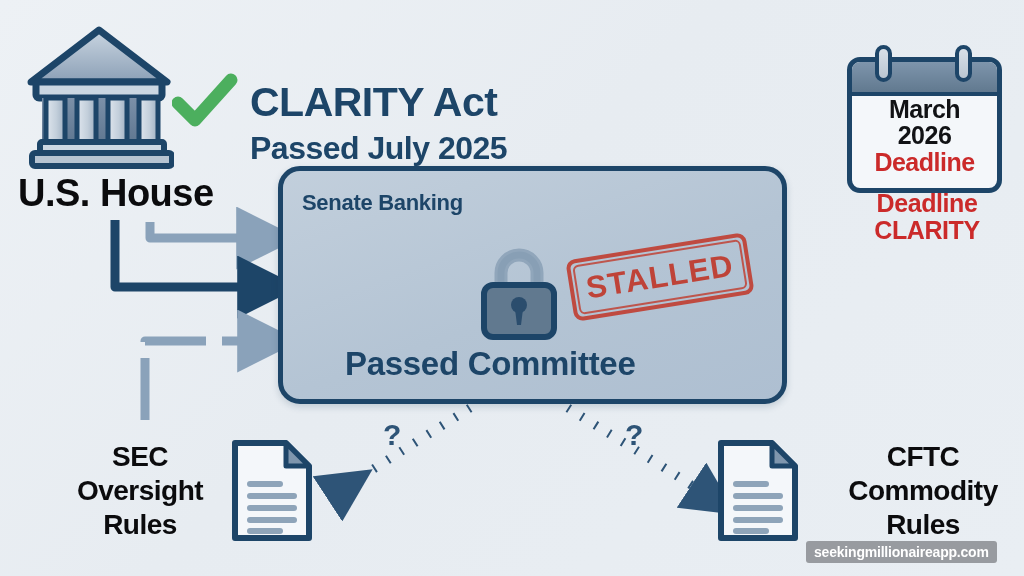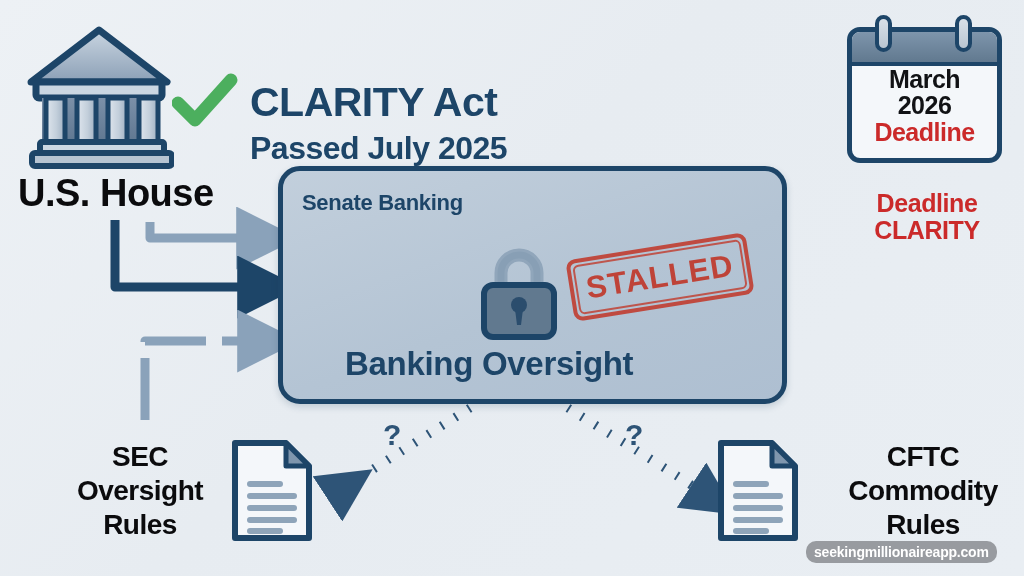--- a/index.html
+++ b/index.html
@@ -117,21 +117,21 @@
     font-size: 31px;
     font-weight: bold;
     color: #c0392b;
     letter-spacing: 1.2px;
     opacity: .92;
   }
 
   
   #calendar {
     left: 847px;
-    top: 15px;
+    top: 45px;
     width: 155px;
     height: 148px;
   }
   #calendar .cal-body {
     position: absolute;
     left: 0; top: 12px;
     width: 155px; height: 136px;
     border: 5px solid #1d4568;
     border-radius: 13px;
     background: #f4f7fa;
@@ -222,21 +222,21 @@
   }
   #q-left  { left: 383px; top: 418px; }
   #q-right { left: 625px; top: 418px; }
 
   
   #watermark {
     left: 806px;
     top: 541px;
     padding: 3px 8px;
     background: rgba(120,124,128,0.72);
-    border-radius: 10px;
+    border-radius: 3px;
     color: #ffffff;
     font-size: 14px;
     font-weight: bold;
     letter-spacing: -0.2px;
   }
 
   
   #arrows-layer { left: 0; top: 0; width: 1024px; height: 576px; pointer-events: none; }
 </style>
 </head>
@@ -341,21 +341,21 @@
       <path d="M39 66 L47 66 L45 82 L41 82 Z" fill="#2b4d6d"></path>
     </svg>
   </div>
 
   <div class="abs" id="stalled-stamp">
     <div class="stamp-outer"></div>
     <div class="stamp-inner"></div>
     <div id="stalled-text">STALLED</div>
   </div>
 
-  <div class="abs nowrap" id="committee-title">Banking Oversight</div>
+  <div class="abs nowrap" id="committee-title">Passed Committee</div>
 
   <div class="abs" id="calendar">
     <div class="cal-body">
       <div class="cal-header"></div>
       <div id="cal-lines">
         <div id="cal-month">March</div>
         <div id="cal-year">2026</div>
         <div id="cal-deadline">Deadline</div>
       </div>
     </div>

